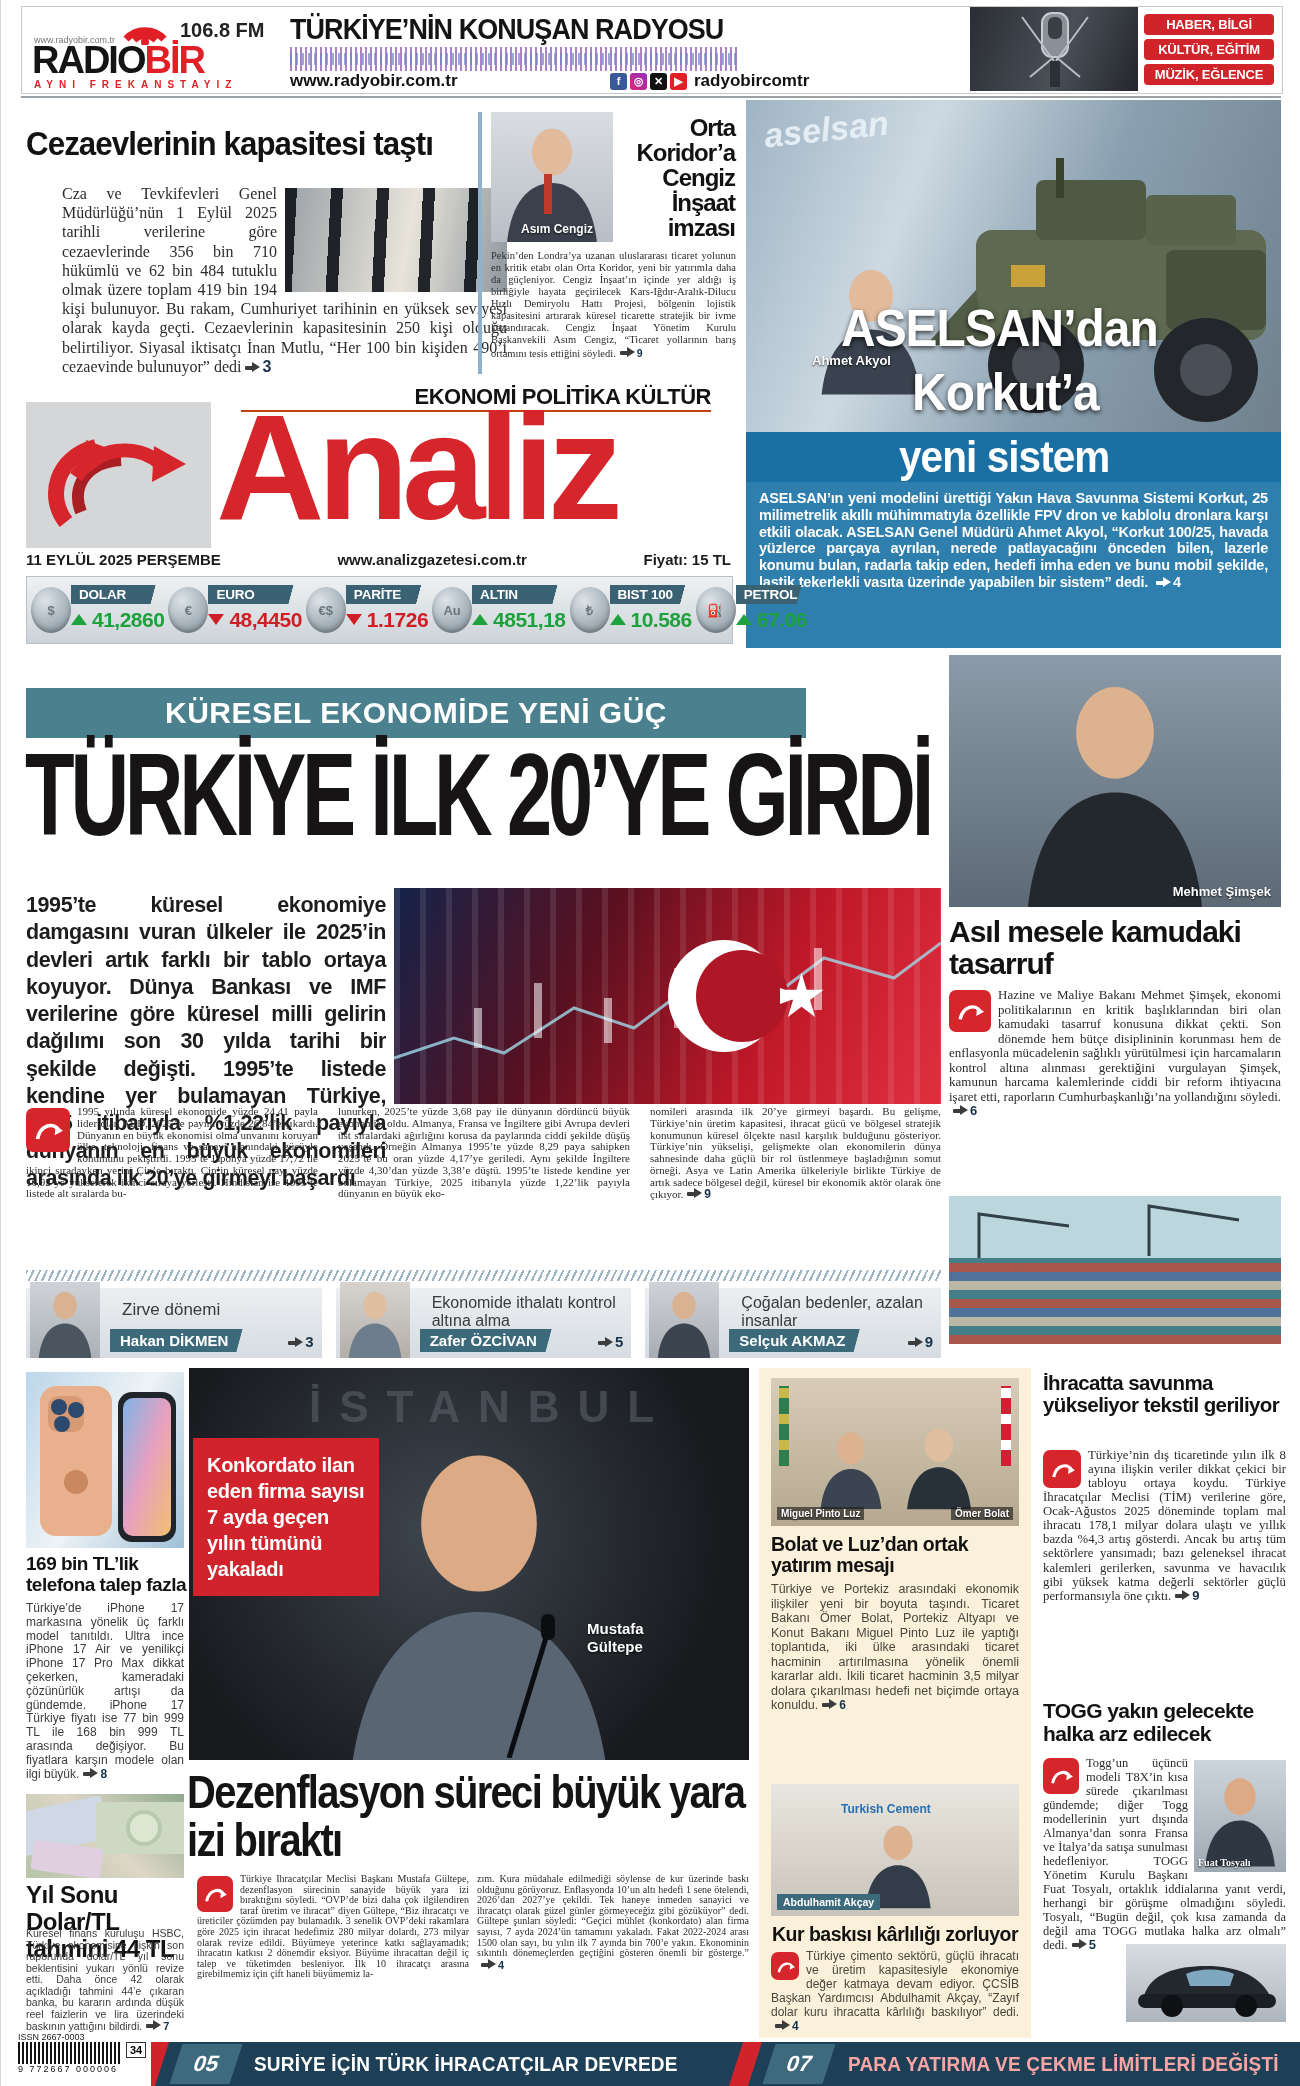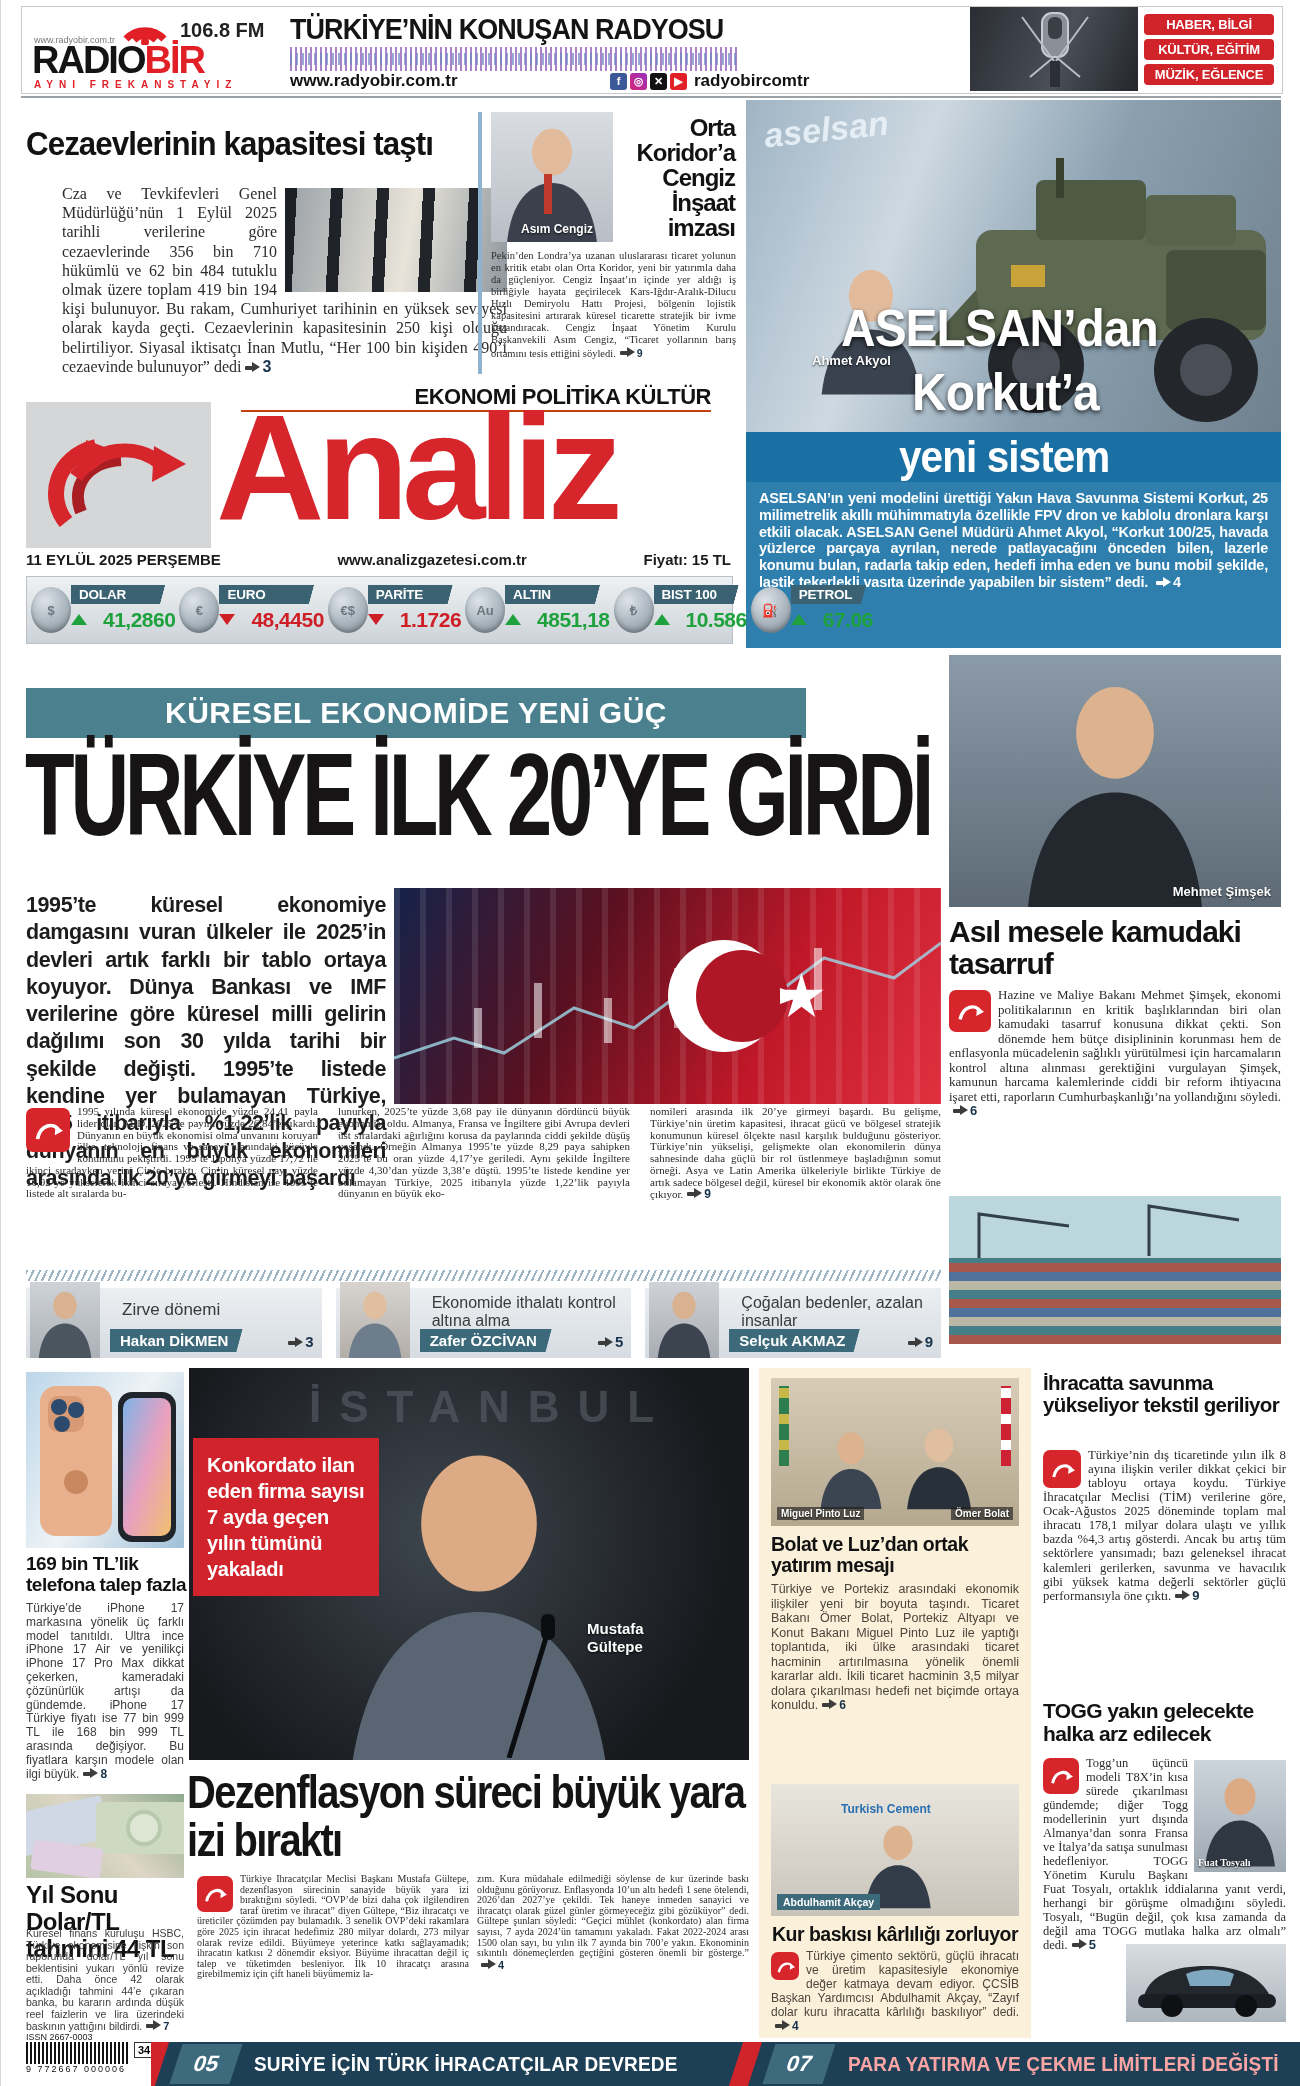--- a/index.html
+++ b/index.html
@@ -22,21 +22,21 @@
   
   .alogo{background:#d6262c;border-radius:7px;float:left;margin:2px 7px 2px 0;display:flex;align-items:center;justify-content:center;}
   
   .tickerbar{background:linear-gradient(#eef1f3,#ccd3d8);border:1px solid #b9c1c7;display:flex;align-items:center;}
   .titem{flex:1;display:flex;align-items:center;height:100%;position:relative;}
   .coin{width:40px;height:46px;border-radius:50%;background:radial-gradient(circle at 35% 30%,#dde3e8,#a9b4bd 55%,#7c8a94);margin-left:4px;
         display:flex;align-items:center;justify-content:center;color:#6b7880;font-weight:800;font-size:13px;box-shadow:inset 0 -3px 4px rgba(0,0,0,.25);}
   .tcol{flex:1;display:flex;flex-direction:column;align-items:center;margin-top:-4px;}
   .ttab{align-self:stretch;background:linear-gradient(105deg,#3a6272 86%,transparent 86.5%);color:#fff;font-weight:800;font-size:13.5px;
         padding:2px 8px 2px 8px;letter-spacing:-0.2px;}
-  .tval{display:flex;align-items:center;gap:16px;margin-top:4px;font-weight:800;font-size:21px;letter-spacing:-0.5px;}
+  .tval{display:flex;align-items:center;gap:5px;margin-top:4px;font-weight:800;font-size:21px;letter-spacing:-0.5px;}
   .tri{width:0;height:0;display:inline-block;}
   .tri.up{border-left:8px solid transparent;border-right:8px solid transparent;border-bottom:11px solid #1fa23d;}
   .tri.down{border-left:8px solid transparent;border-right:8px solid transparent;border-top:11px solid #cf1f26;}
   .up-c{color:#1fa23d;}  .down-c{color:#cf1f26;}
   
   .colmn{background:linear-gradient(#eceff2,#d6dce1);position:relative;}
   .ctab{position:absolute;left:84px;bottom:6px;background:linear-gradient(105deg,#3d6a7a 88%,transparent 88.5%);color:#fff;
         font-weight:800;font-size:15px;padding:3px 26px 3px 10px;}
   .badge{background:#d1232a;color:#fff;font-weight:800;font-size:13px;text-align:center;border-radius:4px;
          padding:3px 4px;margin-bottom:4px;letter-spacing:-0.2px;}
@@ -365,21 +365,21 @@
       <rect x="70" y="8" width="96" height="52" rx="4" fill="#cdd9c3"></rect>
       <circle cx="118" cy="34" r="18" fill="#b9c9ad"></circle>
         <circle cx="118" cy="34" r="14" fill="#dde6d3"></circle>
       <rect x="6" y="50" width="70" height="30" rx="4" fill="#e0cfe0" transform="rotate(8 40 65)"></rect>
     </svg>
   </div>
   <div class="ab hv" style="left:25px;top:1882px;width:160px;font-size:24px;line-height:1.12;letter-spacing:-0.5px;">Yıl Sonu Dolar/TL tahmini 44 TL</div>
   <div class="ab sans" style="left:25px;top:1928px;width:158px;font-size:10.5px;line-height:1.1;color:#3c3c3c;text-align:justify;">
     <span>Küresel finans kuruluşu HSBC, Türkiye ekonomisine ilişkin son raporunda dolar/TL yıl sonu beklentisini yukarı yönlü revize etti. Daha önce 42 olarak açıkladığı tahmini 44’e çıkaran banka, bu kararın ardında düşük reel faizlerin ve lira üzerindeki baskının yattığını bildirdi.</span><span class="pg" style="font-size:11px;"><i class="arr"></i><span>7</span></span>
   </div>
-  <div class="ab" style="left:25px;top:2032px;width:128px;">
+  <div class="ab" style="left:17px;top:2032px;width:128px;">
     <div class="sans" style="font-size:9px;color:#222;">ISSN 2667-0003</div>
     <div style="display:flex;align-items:stretch;gap:4px;">
       <div>
         <div class="barcode" style="width:104px;height:22px;"></div>
         <div class="sans" style="font-size:9px;letter-spacing:2px;color:#111;">9 772667 000006</div>
       </div>
       <div class="sans" style="font-size:11px;font-weight:700;border:1px solid #333;padding:1px 3px;align-self:flex-start;">34</div>
     </div>
   </div>
 

